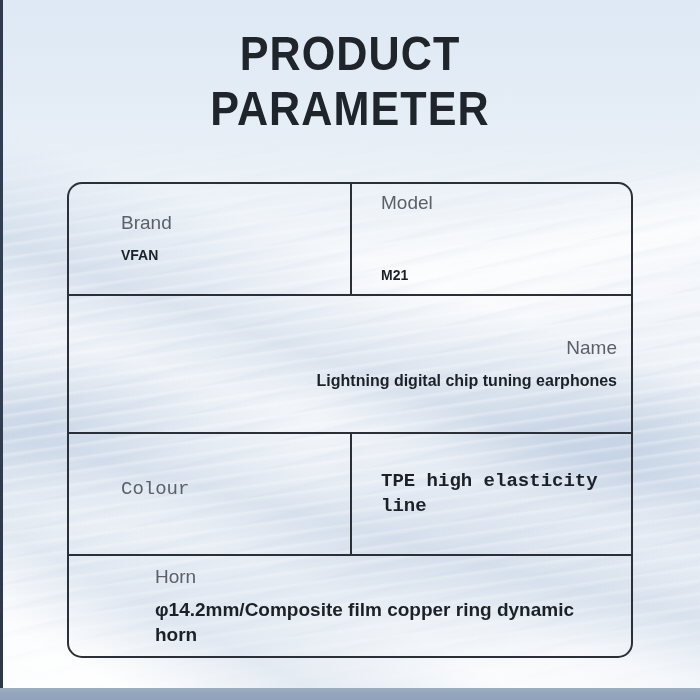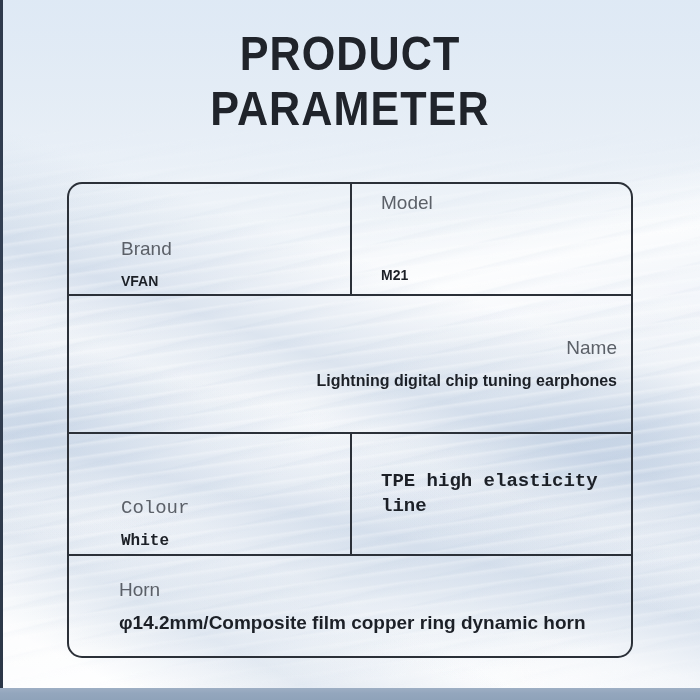--- a/index.html
+++ b/index.html
@@ -153,26 +153,26 @@
   .row-4 { height: 102px; }
 
   .cell {
     box-sizing: border-box;
     display: flex;
     flex-direction: column;
     justify-content: center;
     padding-left: 52px;
     padding-right: 14px;
   }
-  .cell-left  { width: 281px; justify-content: flex-end; }
+  .cell-left  { width: 281px; }
   .cell-right { width: 281px; border-left: 2px solid #2b3038; padding-left: 29px; gap: 40px; }
   .cell-full  { width: 562px; }
 
   .cell-full.pad-name { padding-left: 54px; }
-  .cell-full.pad-horn { padding-left: 50px; }
+  .cell-full.pad-horn { padding-left: 50px; margin-left: 36px; }
 
   .lbl {
     color: #5b6068;
     font-size: 19px;
     font-weight: 400;
     line-height: 23px;
     margin-bottom: 9px;
   }
   .val {
     color: #1c2027;
@@ -219,21 +219,20 @@
     <div class="row row-2">
       <div class="cell cell-full pad-name">
         <span class="lbl">Name</span>
         <span class="val val-lg">Lightning digital chip tuning earphones</span>
       </div>
     </div>
 
     <div class="row row-3">
       <div class="cell cell-left">
         <span class="lbl">Colour</span>
-        <span class="val val-lg">White</span>
       </div>
       <div class="cell cell-right">
         <span class="val val-md">TPE high elasticity line</span>
       </div>
     </div>
 
     <div class="row row-4">
       <div class="cell cell-full pad-horn">
         <span class="lbl">Horn</span>
         <span class="val val-md">φ14.2mm/Composite film copper ring dynamic horn</span>

